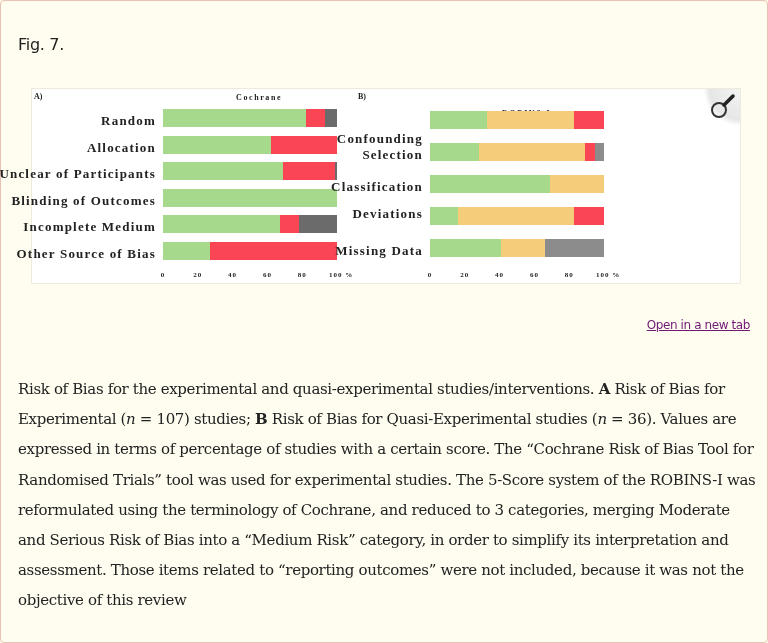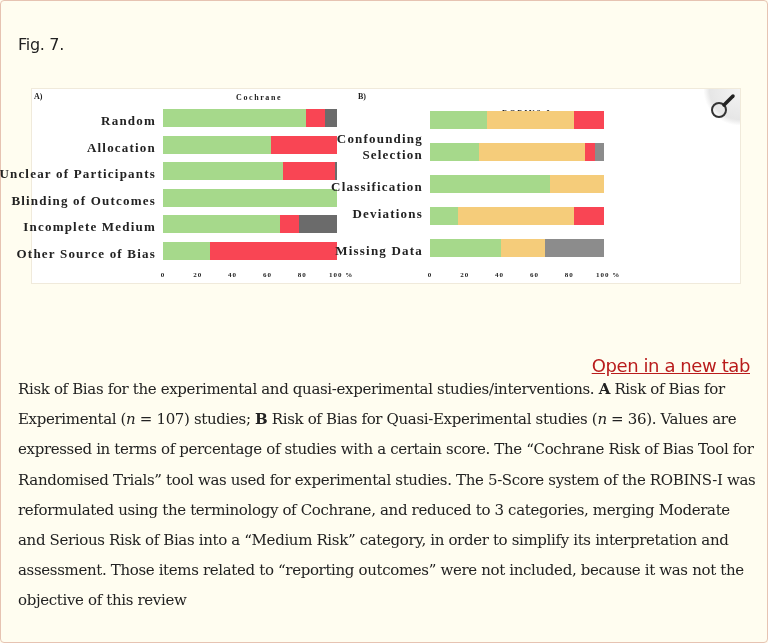--- a/index.html
+++ b/index.html
@@ -65,24 +65,23 @@
   }
   .zoom-btn {
     position: absolute; right: 0; top: 0;
     width: 36px; height: 36px;
     background: radial-gradient(circle at 100% 0%, #f4f4f4 0%, #e6e6e6 60%, rgba(230,230,230,0) 72%);
     cursor: pointer;
   }
   .open-link {
     position: absolute; right: 17px; top: 317px;
     font-family: "DejaVu Sans", sans-serif;
-    font-size: 18px; color: #b91c1c;
+    font-size: 12px; color: #701a75;
     text-decoration: underline; cursor: pointer;
     letter-spacing: -0.4px;
-    margin-top: 37px;
   }
   .caption {
     position: absolute; left: 17px; top: 373px; width: 740px;
     font-family: "DejaVu Serif", serif;
     font-size: 15px; line-height: 30.2px; color: #222;
     letter-spacing: -0.35px;
   }
   .caption b { font-weight: bold; }
   .caption i { font-style: italic; }
 </style>

